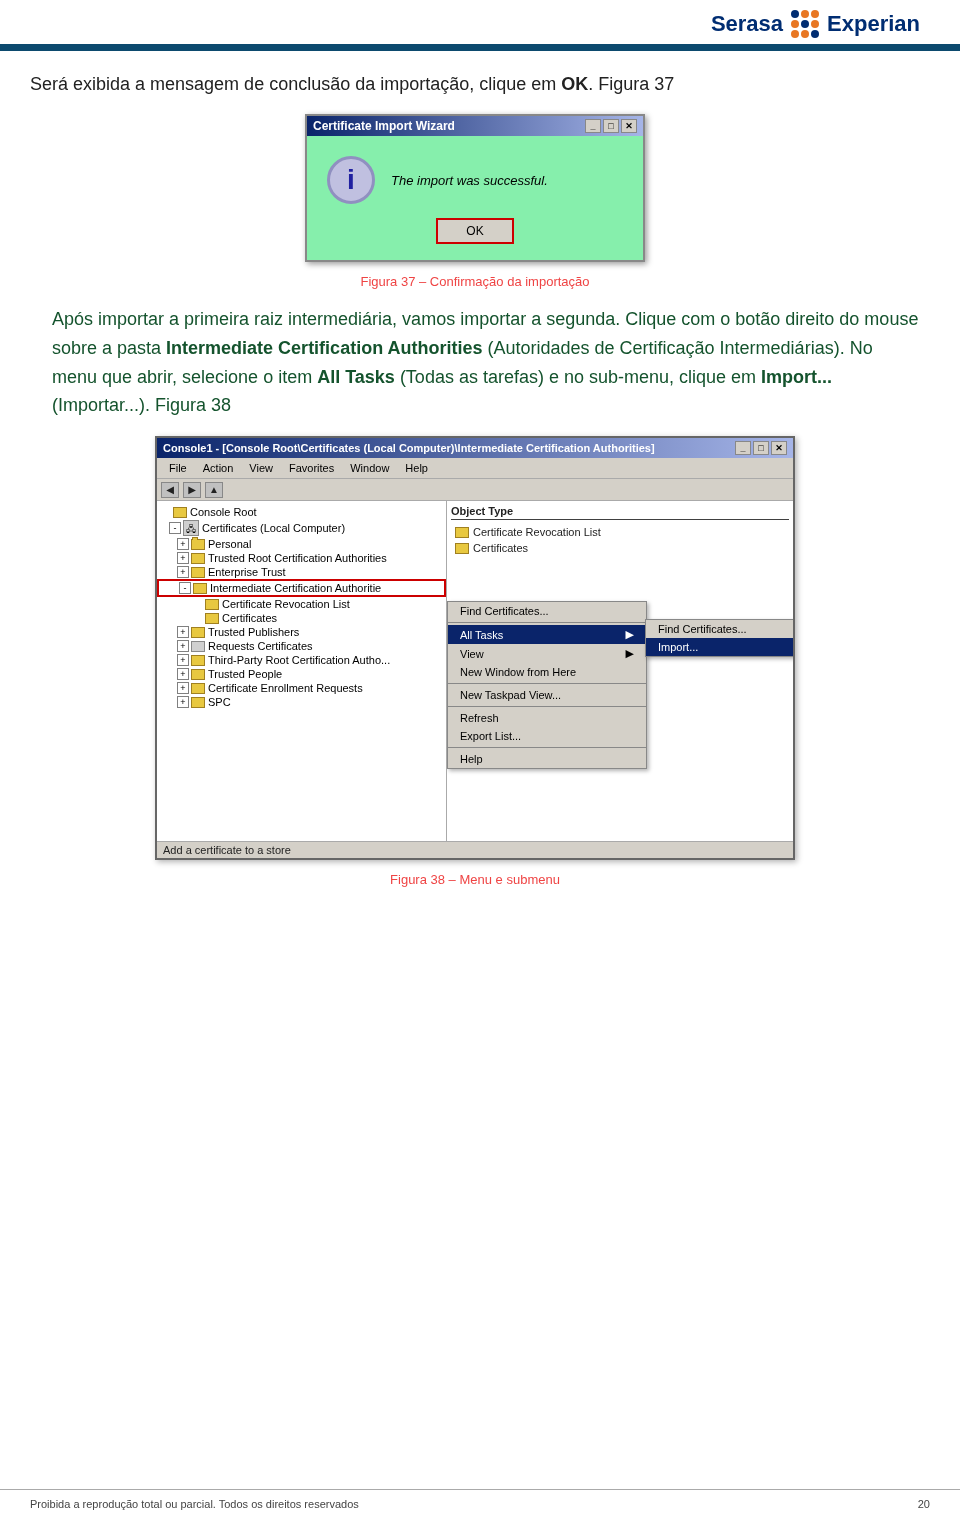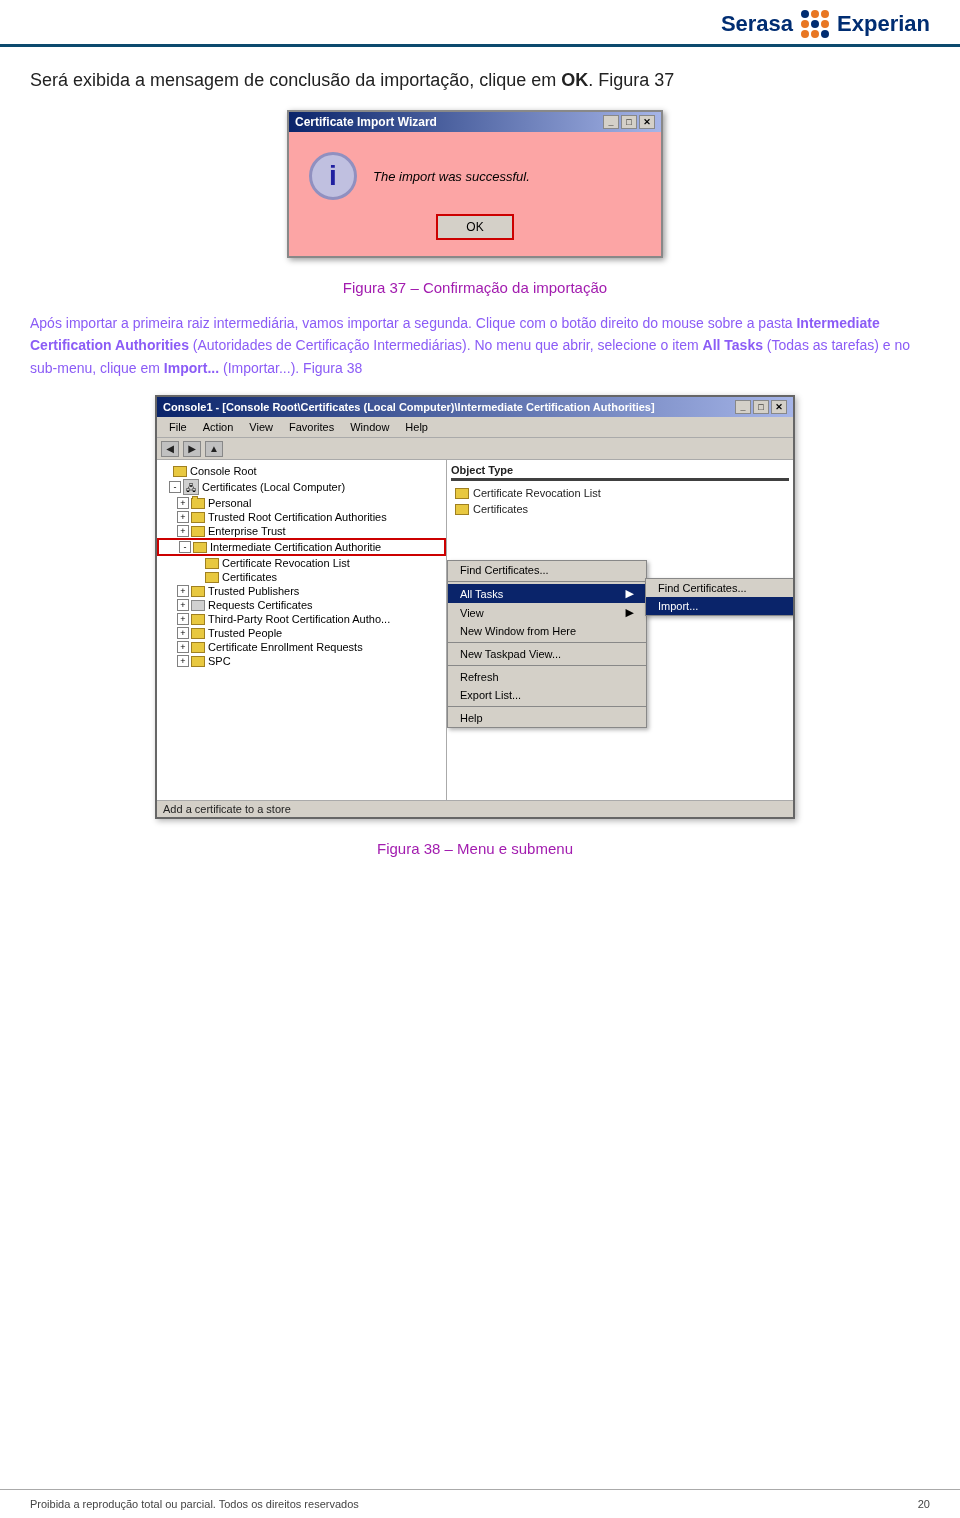--- a/index.html
+++ b/index.html
@@ -10,22 +10,22 @@
       color: #222;
       width: 960px;
       min-height: 1518px;
       position: relative;
     }
 
     
     .header {
       display: flex;
       justify-content: flex-end;
-      padding: 10px 30px 6px 30px;
-      border-bottom: 3px solid #0c4a6e;
+      padding: 10px 40px 6px 30px;
+      border-bottom: 7px solid #0c4a6e;
     }
     .logo-area {
       display: flex;
       align-items: center;
       gap: 4px;
     }
     .logo-serasa {
       color: #002d72;
       font-size: 22px;
       font-weight: bold;
@@ -58,38 +58,38 @@
 
     
     .body-text {
       font-size: 18px;
       color: #222;
       line-height: 1.5;
       margin-bottom: 8px;
     }
 
     .figure-label {
-      font-size: 15px;
-      color: #a21caf;
+      font-size: 13px;
+      color: #ef4444;
       text-align: center;
-      margin-top: 21px;
+      margin-top: 12px;
       margin-bottom: 16px;
     }
 
     
     .dialog-container {
       display: flex;
       justify-content: center;
       margin: 16px 0 4px 0;
     }
 
     .wizard-dialog {
-      width: 376px;
+      width: 340px;
       border: 2px solid #888;
-      background: #fca5a5;
+      background: #86efac;
       font-family: 'Tahoma', Arial, sans-serif;
       font-size: 12px;
       box-shadow: 2px 2px 6px rgba(0,0,0,0.4);
     }
     .wizard-titlebar {
       background: linear-gradient(to right, #0a246a, #a6b5e8);
       color: #fff;
       padding: 3px 6px;
       display: flex;
       justify-content: space-between;
@@ -149,24 +149,25 @@
       background: #d4d0c8;
       border: 2px solid #cc0000;
       padding: 4px 28px;
       font-size: 12px;
       cursor: pointer;
       font-family: 'Tahoma', Arial, sans-serif;
     }
 
     
     .para {
-      font-size: 14px;
+      font-size: 18px;
       line-height: 1.6;
-      color: #8b5cf6;
+      color: #14532d;
       margin-bottom: 12px;
+      margin-left: 22px;
     }
     .para strong { font-weight: bold; }
 
     
     .console-container {
       display: flex;
       justify-content: center;
       margin: 16px 0 4px 0;
     }
 
@@ -248,21 +249,21 @@
     .right-pane {
       flex: 1;
       background: #fff;
       padding: 4px;
       position: relative;
       overflow: hidden;
     }
     .right-pane-header {
       font-size: 11px;
       font-weight: bold;
-      border-bottom: 3px solid #404040;
+      border-bottom: 1px solid #404040;
       padding-bottom: 2px;
       margin-bottom: 4px;
     }
     .right-pane-item {
       display: flex;
       align-items: center;
       padding: 2px 4px;
       font-size: 11px;
     }
 

